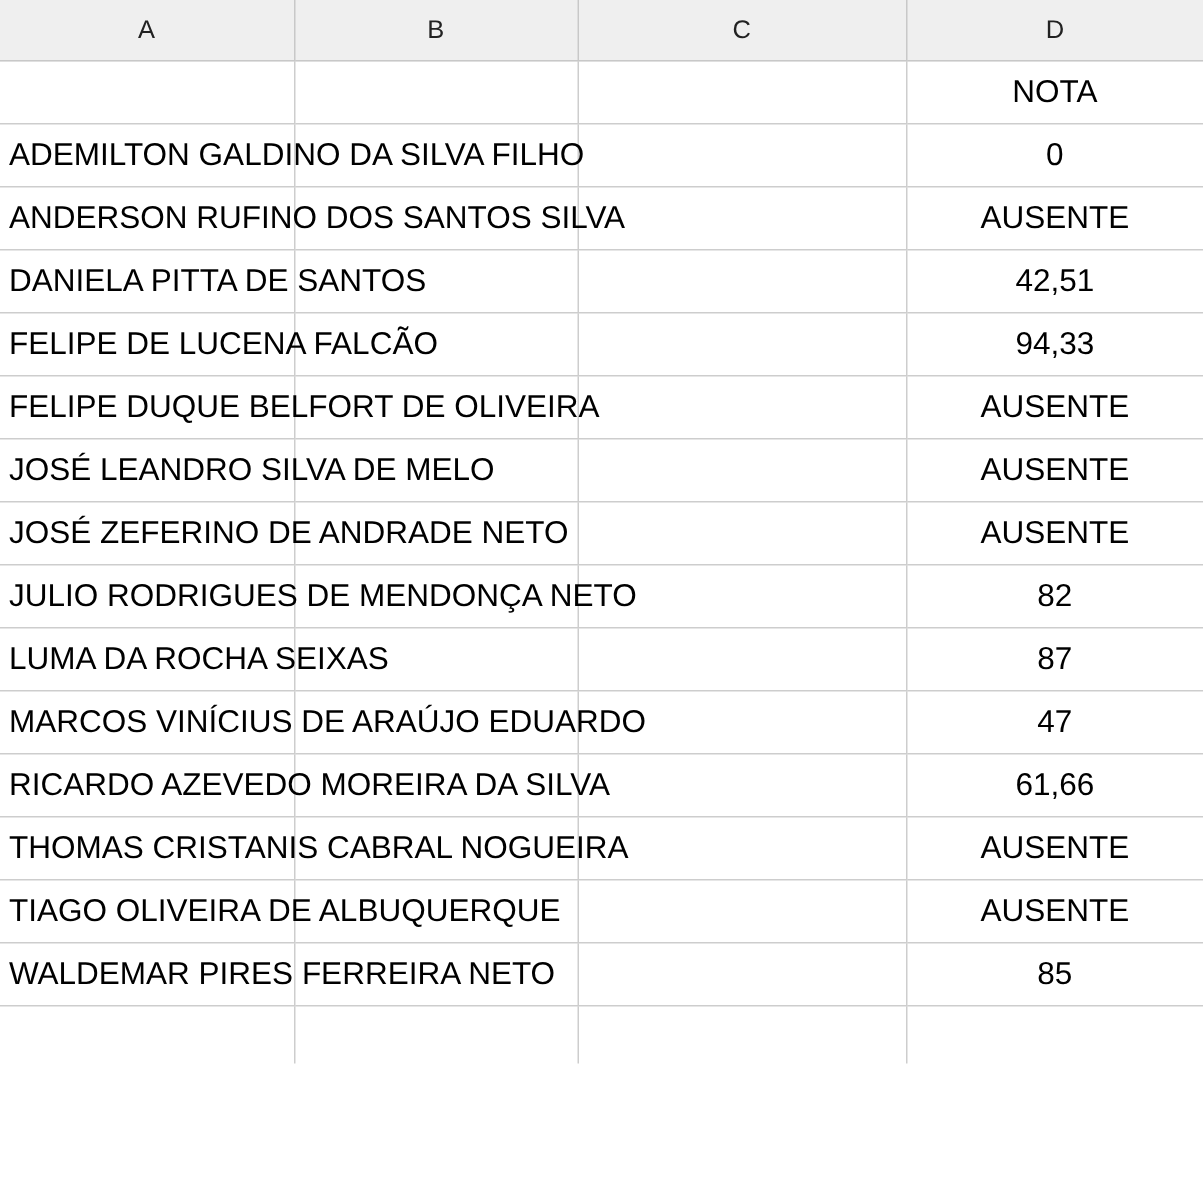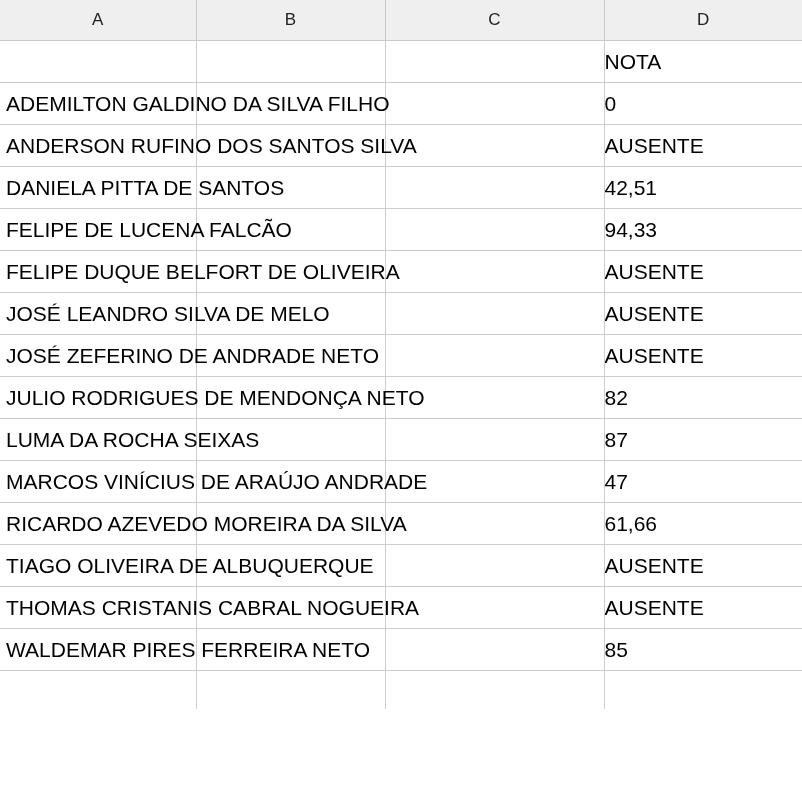--- a/index.html
+++ b/index.html
@@ -69,20 +69,21 @@
     margin-top: 16px;
   }
   td.name span {
     position: relative;
     z-index: 2;
     background: transparent;
     display: inline-block;
     white-space: nowrap;
   }
   td.nota {
+    text-align: center;
     padding: 0;
     margin-left: 20px;
   }
   td.blank { }
   .last-row td { height: 22px; border-bottom: none; }
 </style>
 </head>
 <body>
 
 <div id="sheet">
@@ -169,42 +170,42 @@
 
       <tr>
         <td class="name"><span>LUMA DA ROCHA SEIXAS</span></td>
         <td class="blank"></td>
         <td class="blank"></td>
         <td class="nota">87</td>
       </tr>
 
 
       <tr>
-        <td class="name"><span>MARCOS VINÍCIUS DE ARAÚJO ANDRADE</span></td>
+        <td class="name"><span>MARCOS VINÍCIUS DE ARAÚJO EDUARDO</span></td>
         <td class="blank"></td>
         <td class="blank"></td>
         <td class="nota">47</td>
       </tr>
 
       <tr>
         <td class="name"><span>RICARDO AZEVEDO MOREIRA DA SILVA</span></td>
         <td class="blank"></td>
         <td class="blank"></td>
         <td class="nota">61,66</td>
       </tr>
 
       <tr>
+        <td class="name"><span>THOMAS CRISTANIS CABRAL NOGUEIRA</span></td>
+        <td class="blank"></td>
+        <td class="blank"></td>
+        <td class="nota">AUSENTE</td>
+      </tr>
+
+      <tr>
         <td class="name"><span>TIAGO OLIVEIRA DE ALBUQUERQUE</span></td>
-        <td class="blank"></td>
-        <td class="blank"></td>
-        <td class="nota">AUSENTE</td>
-      </tr>
-
-      <tr>
-        <td class="name"><span>THOMAS CRISTANIS CABRAL NOGUEIRA</span></td>
         <td class="blank"></td>
         <td class="blank"></td>
         <td class="nota">AUSENTE</td>
       </tr>
 
       <tr>
         <td class="name"><span>WALDEMAR PIRES FERREIRA NETO</span></td>
         <td class="blank"></td>
         <td class="blank"></td>
         <td class="nota">85</td>

